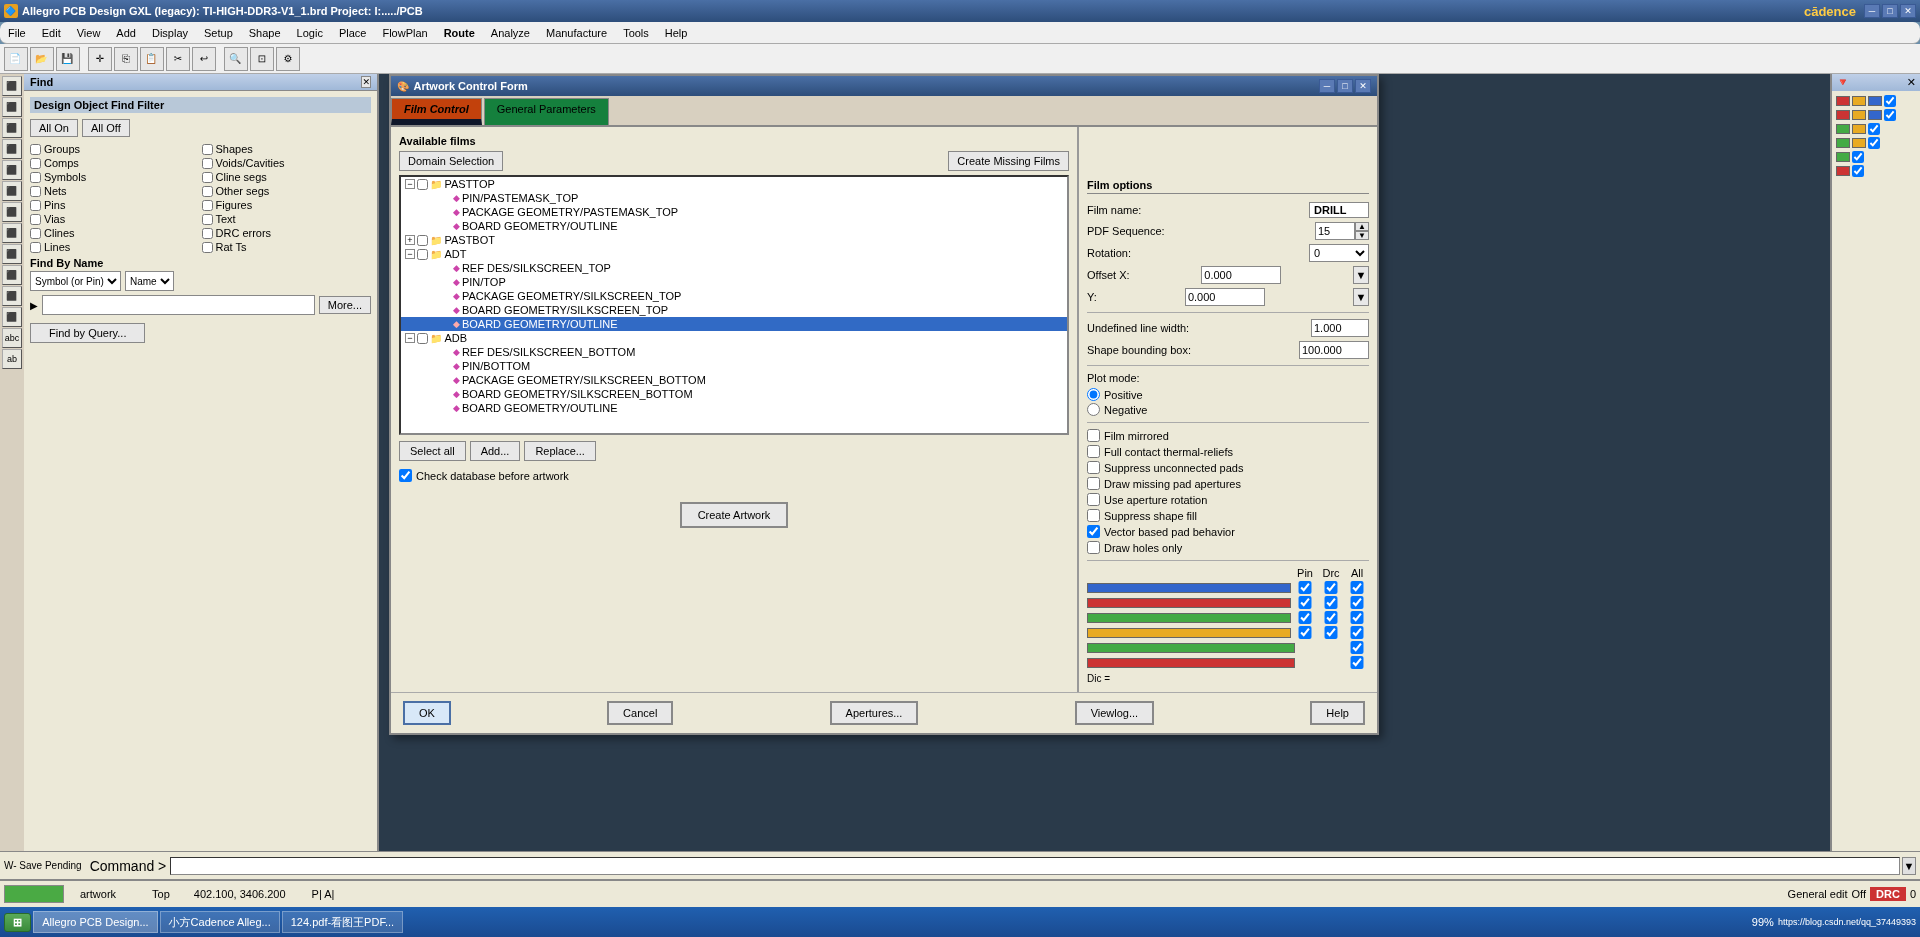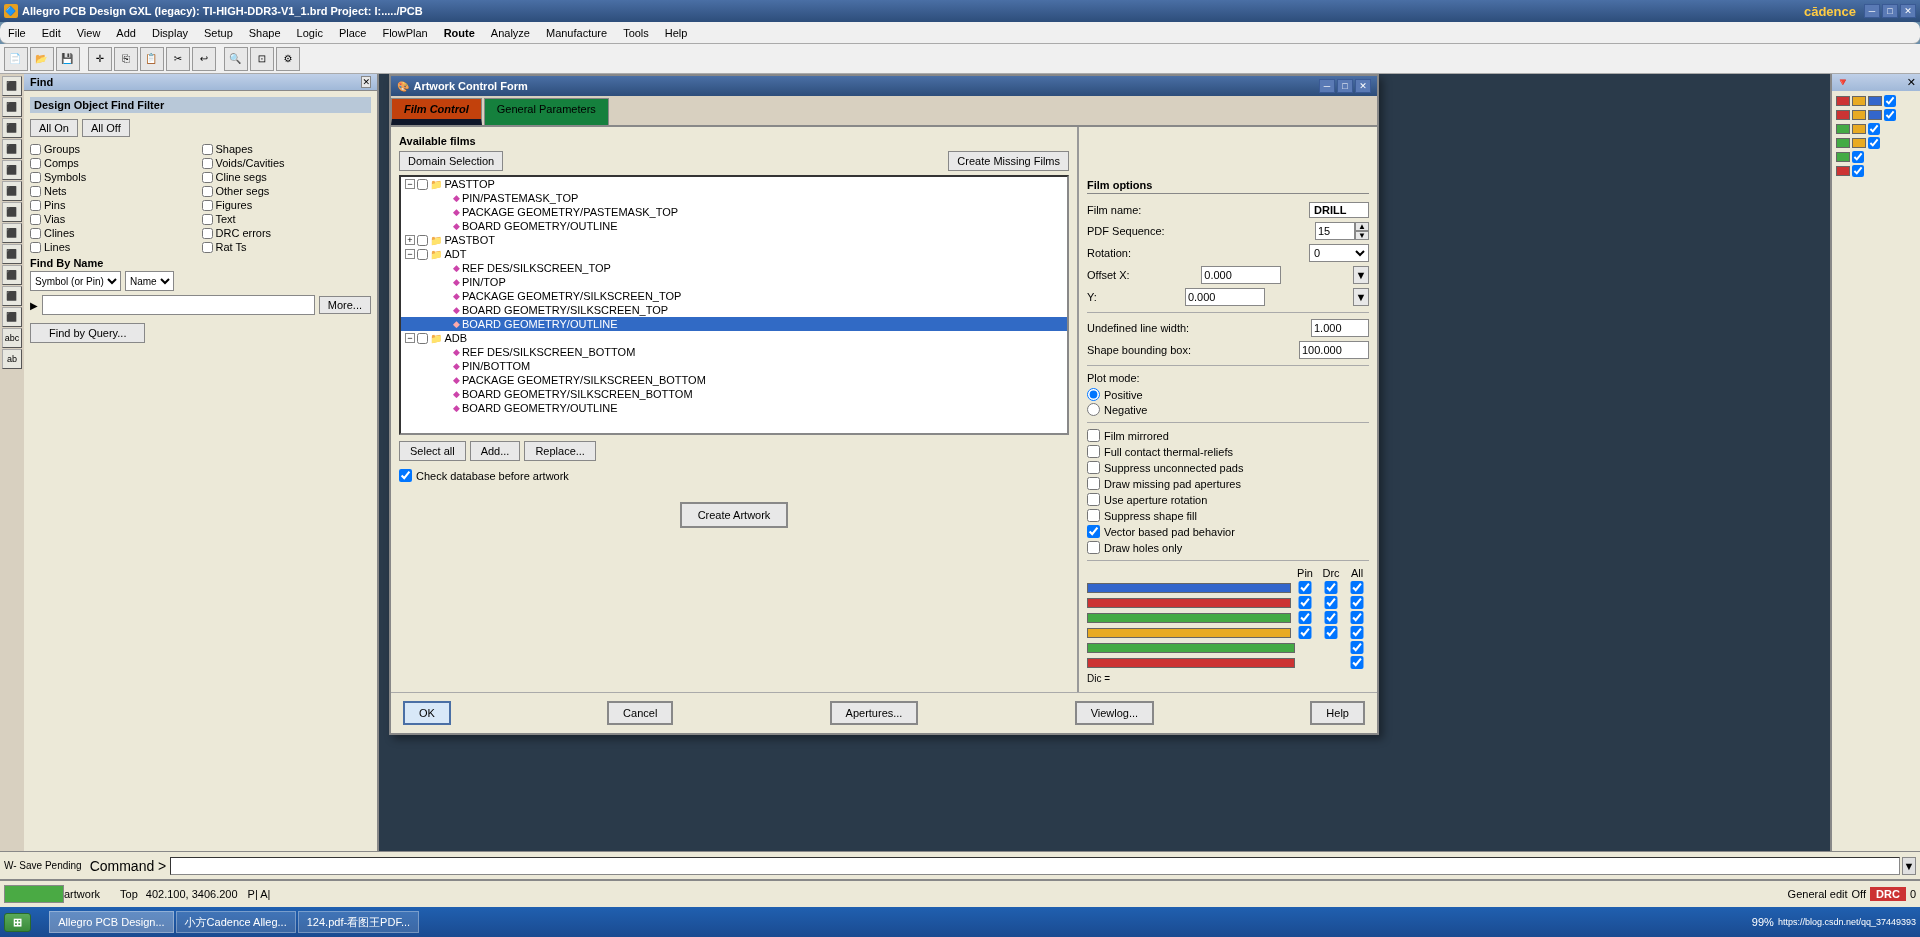--- a/index.html
+++ b/index.html
@@ -89,21 +89,21 @@
     
     .dialog-buttons { display: flex; justify-content: space-between; padding: 8px 12px; background: #ece9d8; border-top: 1px solid #aaa; }
     .dialog-btn { padding: 4px 14px; background: #e8e8e8; border: 2px solid #888; cursor: pointer; font-size: 11px; }
     .dialog-btn.primary { background: #d8e8f8; border-color: #4a6fa5; }
 
     
     .status-bar { background: #ece9d8; height: 28px; border-top: 1px solid #888; display: flex; align-items: center; padding: 0 4px; font-size: 11px; }
     .status-input { flex: 1; background: white; border: 1px inset #888; height: 18px; padding: 0 2px; }
 
     
-    .bottom-bar { background: #ece9d8; height: 28px; border-top: 2px solid #888; display: flex; align-items: center; padding: 10px 4px; gap: 0; font-size: 11px; }
+    .bottom-bar { background: #ece9d8; height: 28px; border-top: 2px solid #888; display: flex; align-items: center; padding: 10px 4px; gap: 16px; font-size: 11px; }
     .bottom-status { background: #4aaa44; width: 60px; height: 18px; border: 1px solid #888; }
     .bottom-right { margin-left: auto; display: flex; align-items: center; gap: 4px; }
 
     
     .taskbar { background: linear-gradient(to bottom, #2060b0, #1a4a90); height: 30px; display: flex; align-items: center; padding: 0 4px; gap: 2px; }
     .start-btn { background: linear-gradient(to bottom, #5aaa5a, #3a8a3a); border: 1px solid #2a6a2a; color: white; padding: 2px 8px; cursor: pointer; border-radius: 3px; font-weight: bold; font-size: 11px; }
     .taskbar-btn { background: rgba(255,255,255,0.15); border: 1px solid rgba(255,255,255,0.3); color: white; padding: 2px 8px; cursor: pointer; font-size: 10px; height: 22px; display: flex; align-items: center; max-width: 160px; overflow: hidden; white-space: nowrap; }
     .taskbar-btn.active { background: rgba(255,255,255,0.3); }
     .taskbar-right { margin-left: auto; display: flex; align-items: center; gap: 4px; color: white; font-size: 10px; }
 
@@ -633,21 +633,21 @@
       <span>Off</span>
       <div style="background:#cc3333; color:white; padding:1px 6px; font-weight:bold;">DRC</div>
       <span>0</span>
     </div>
   </div>
 
   <div class="taskbar">
     <button class="start-btn">
       <span>⊞</span>
     </button>
-    <div style="display:flex; gap:2px; margin-left:16px;">
+    <div style="display:flex; gap:2px; margin-left:0;">
       <div class="taskbar-btn active">
         <span>Allegro PCB Design...</span>
       </div>
       <div class="taskbar-btn">
         <span>小方Cadence Alleg...</span>
       </div>
       <div class="taskbar-btn">
         <span>124.pdf-看图王PDF...</span>
       </div>
     </div>

